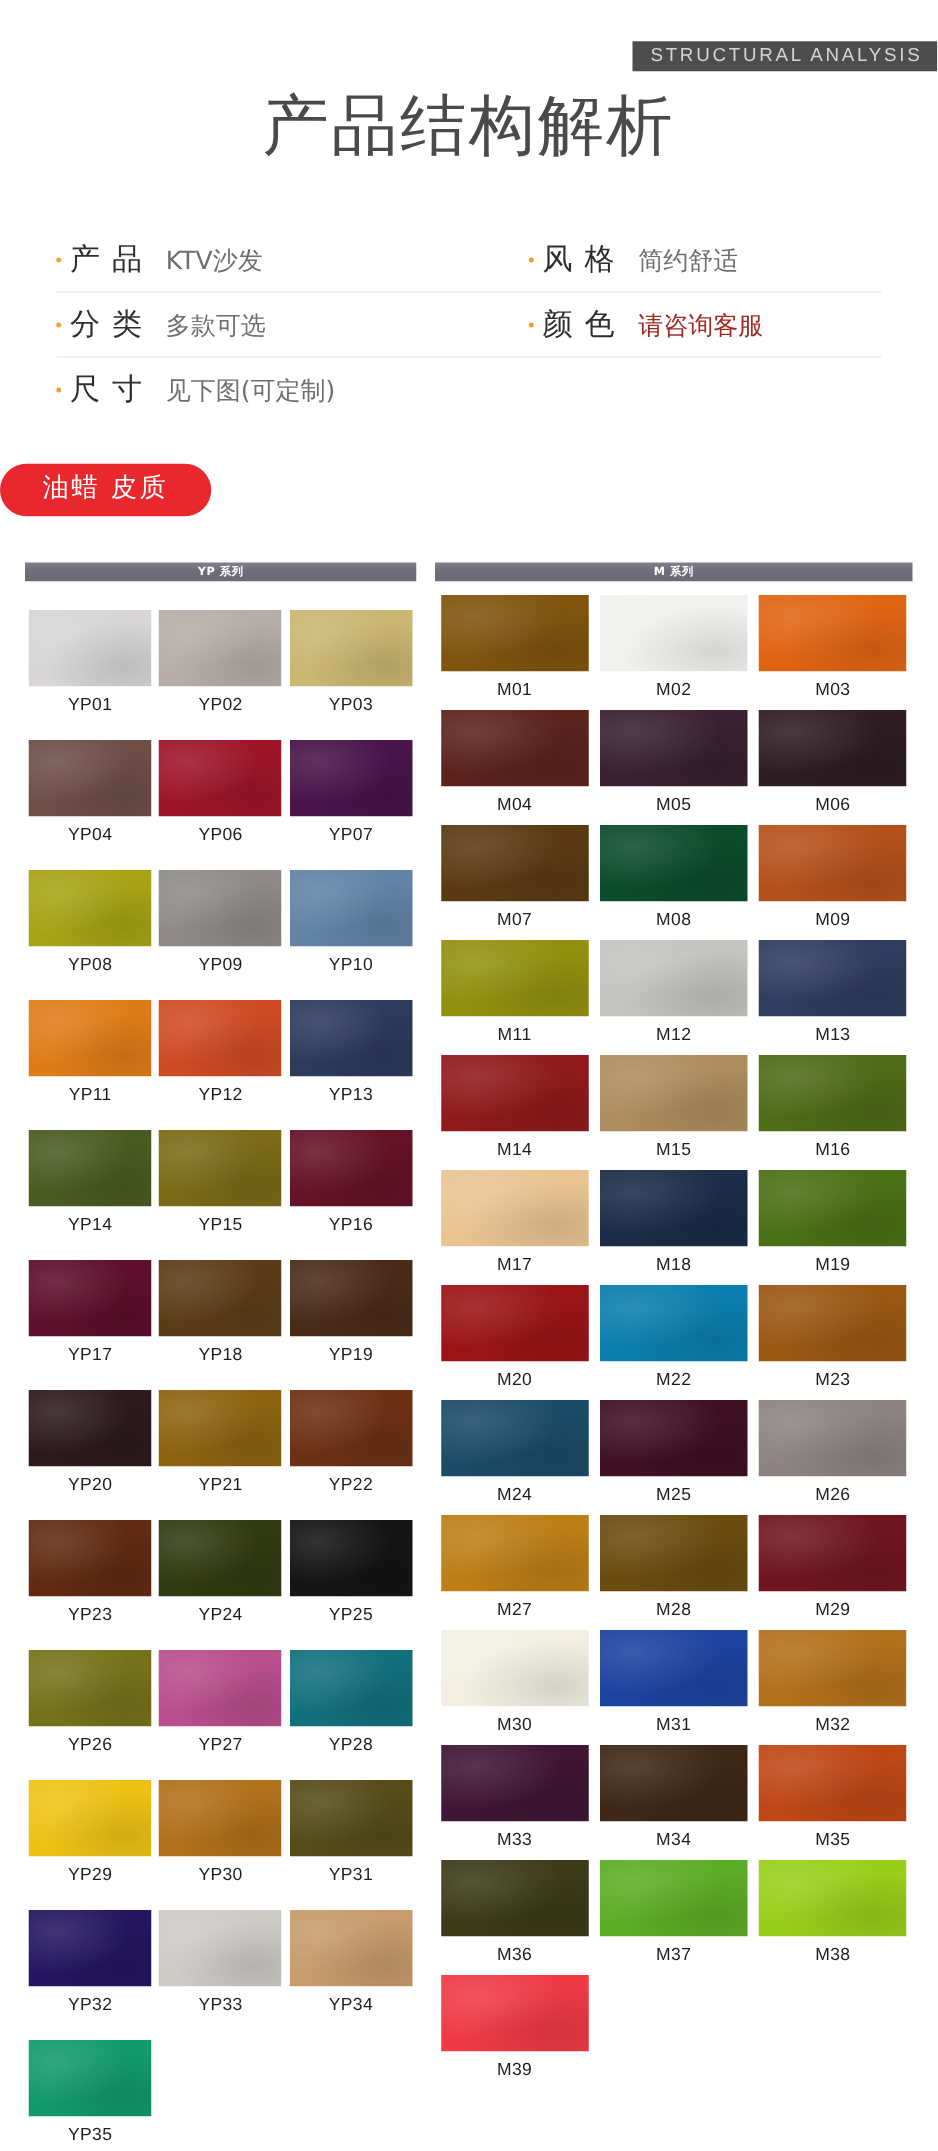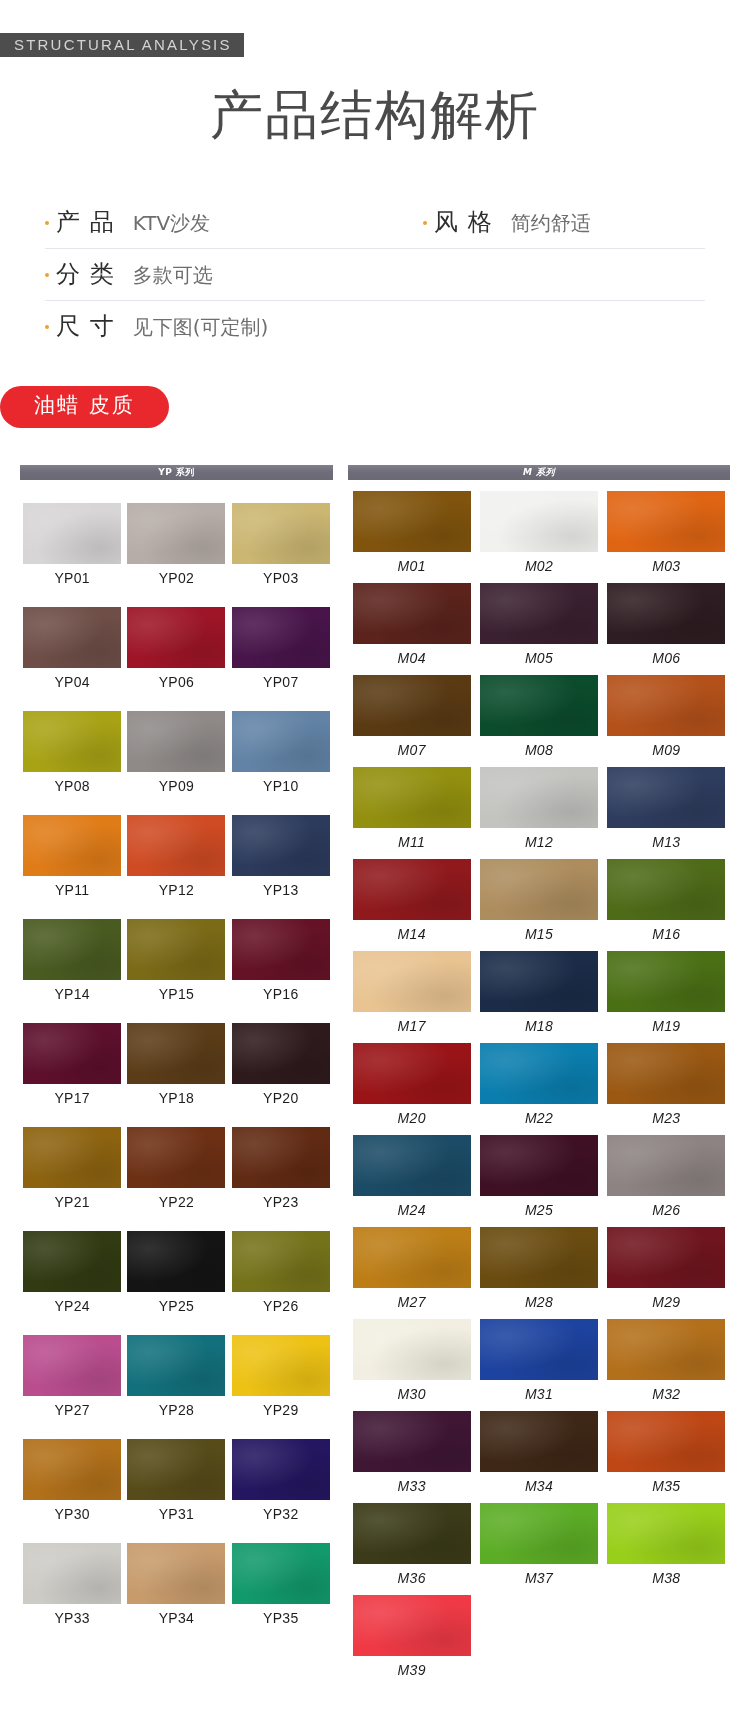--- a/index.html
+++ b/index.html
@@ -12,42 +12,42 @@
   .page{
     position:relative;
     width:750px;
     min-height:1721px;
     background:#fff;
     overflow:hidden;
   }
 
   
   .eyebrow-wrap{
-    text-align:left;
+    text-align:right;
     padding-top:33px;
   }
   .eyebrow{
     display:inline-block;
     background:#4d4d4d;
     color:#d4d4d4;
     font-size:15px;
     letter-spacing:2.2px;
     padding:4px 12px 5px 14px;
     line-height:1;
     font-weight:400;
   }
   .main-title{
     text-align:center;
-    margin-top:29px;
+    margin-top:14px;
     font-size:53px;
     line-height:1.12;
     color:#4a4a4a;
     font-weight:400;
     letter-spacing:2px;
-    font-family:Liberation Serif, serif;
+    font-family:Liberation Sans, sans-serif;
   }
 
   
   .specs{
     margin:52px 45px 0 45px;
     width:660px;
   }
   .spec-row{
     display:flex;
     border-bottom:1px solid #e3e6ea;
@@ -110,21 +110,21 @@
   .swatch-area{
     display:flex;
     margin-top:37px;
     padding:0 20px 0 20px;
     box-sizing:border-box;
     width:750px;
     align-items:flex-start;
   }
   .series-col{box-sizing:border-box;}
   .series-col.yp{width:313px; margin-right:15px;}
-  .series-col.m{width:382px;font-style:italic;}
+  .series-col.m{width:382px;}
 
   .series-bar{
     height:15px;
     background:linear-gradient(to bottom,#807f8c 0%,#6e6d79 45%,#6a6974 100%);
     color:#ffffff;
     font-size:9px;
     font-weight:bold;
     letter-spacing:0.5px;
     display:flex;
     align-items:center;
@@ -196,20 +196,25 @@
         <span class="spec-label">风 格</span>
         <span class="spec-value">简约舒适</span>
       </div>
     </div>
     <div class="spec-row">
       <div class="spec-cell">
         <span class="bullet"></span>
         <span class="spec-label">分 类</span>
         <span class="spec-value">多款可选</span>
       </div>
+      <div class="spec-cell right">
+        <span class="bullet"></span>
+        <span class="spec-label">颜 色</span>
+        <span class="spec-value accent">请咨询客服</span>
+      </div>
     </div>
     <div class="spec-row">
       <div class="spec-cell">
         <span class="bullet"></span>
         <span class="spec-label">尺 寸</span>
         <span class="spec-value">见下图(可定制)</span>
       </div>
       <div class="spec-cell right empty"></div>
     </div>
   </div>
@@ -284,20 +289,24 @@
           </div>
           <div class="cell">
             <div class="chip" style="background: rgb(93, 15, 43);"></div>
             <div class="chip-label">YP17</div>
           </div>
           <div class="cell">
             <div class="chip" style="background: rgb(91, 60, 24);"></div>
             <div class="chip-label">YP18</div>
           </div>
           <div class="cell">
+            <div class="chip" style="background: rgb(74, 43, 24);"></div>
+            <div class="chip-label">YP19</div>
+          </div>
+          <div class="cell">
             <div class="chip" style="background: rgb(46, 26, 28);"></div>
             <div class="chip-label">YP20</div>
           </div>
           <div class="cell">
             <div class="chip" style="background: rgb(141, 99, 16);"></div>
             <div class="chip-label">YP21</div>
           </div>
           <div class="cell">
             <div class="chip" style="background: rgb(109, 48, 20);"></div>
             <div class="chip-label">YP22</div>

